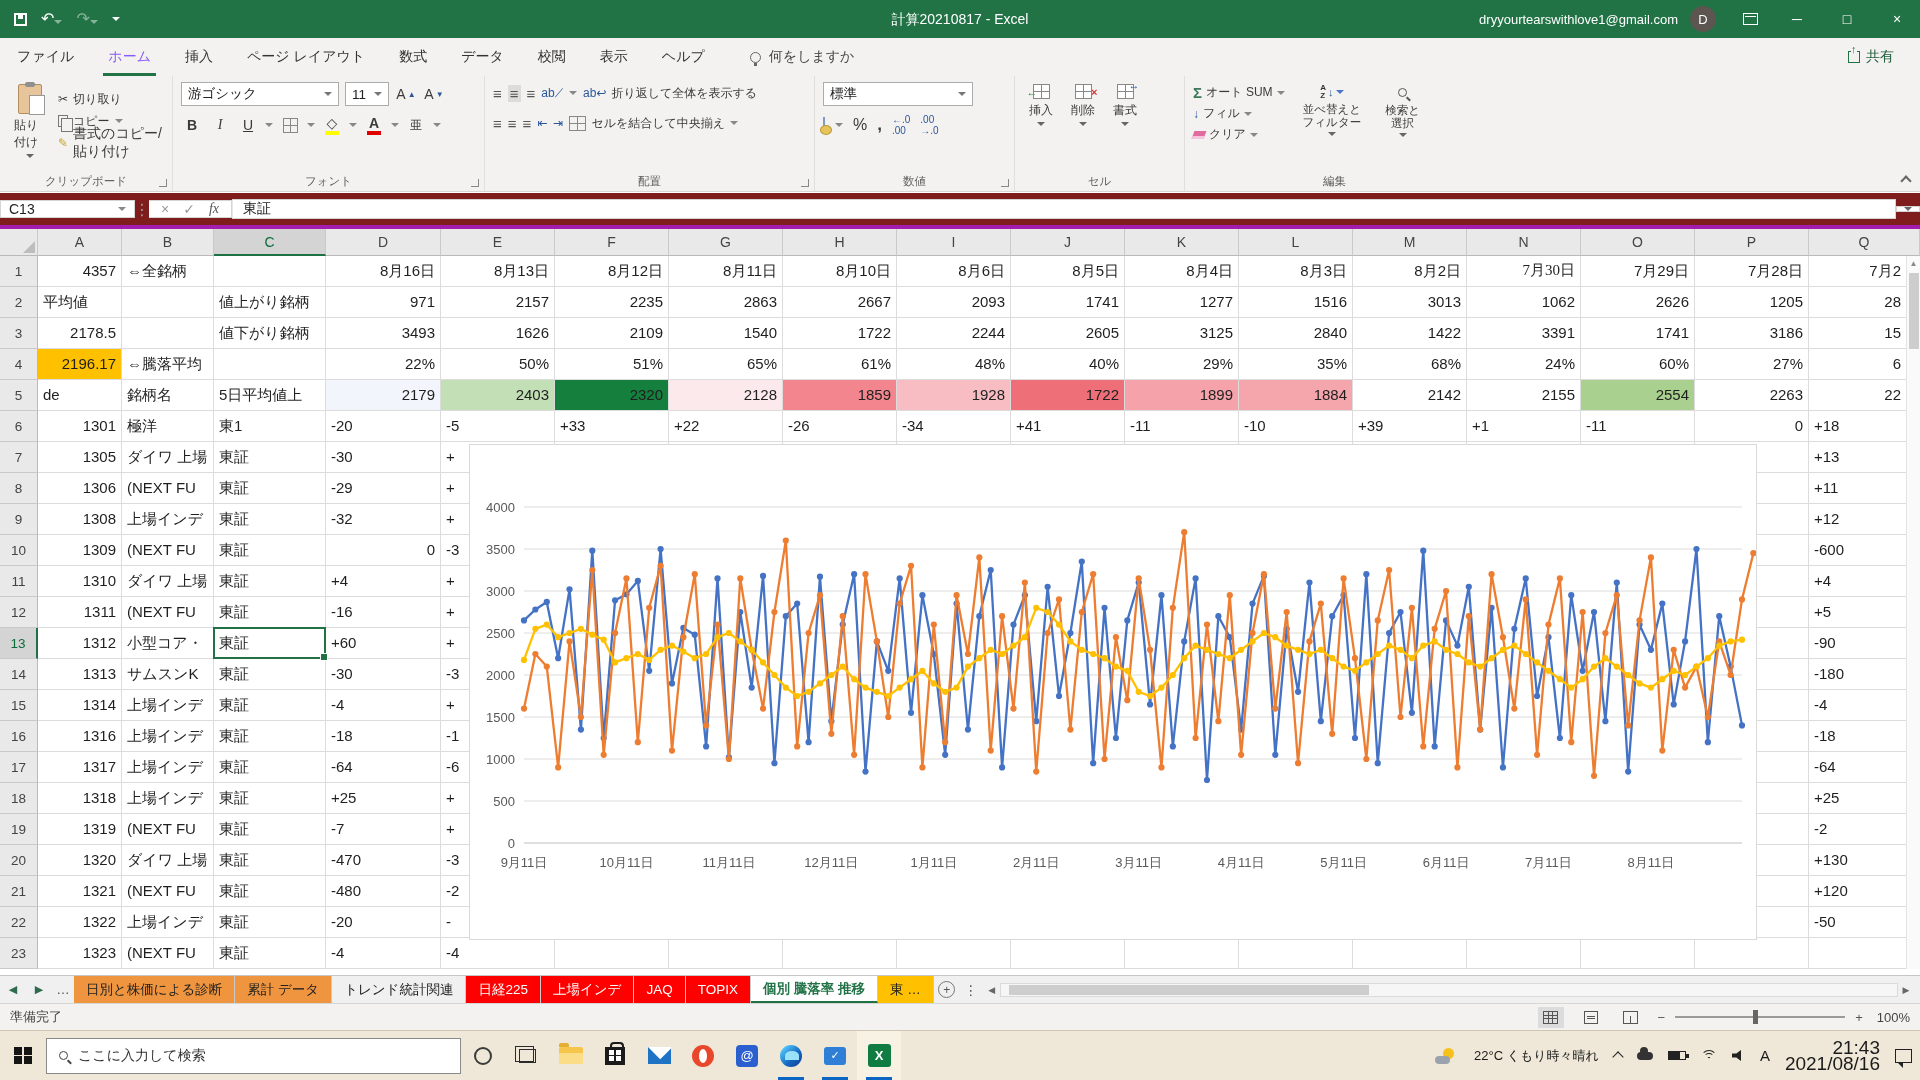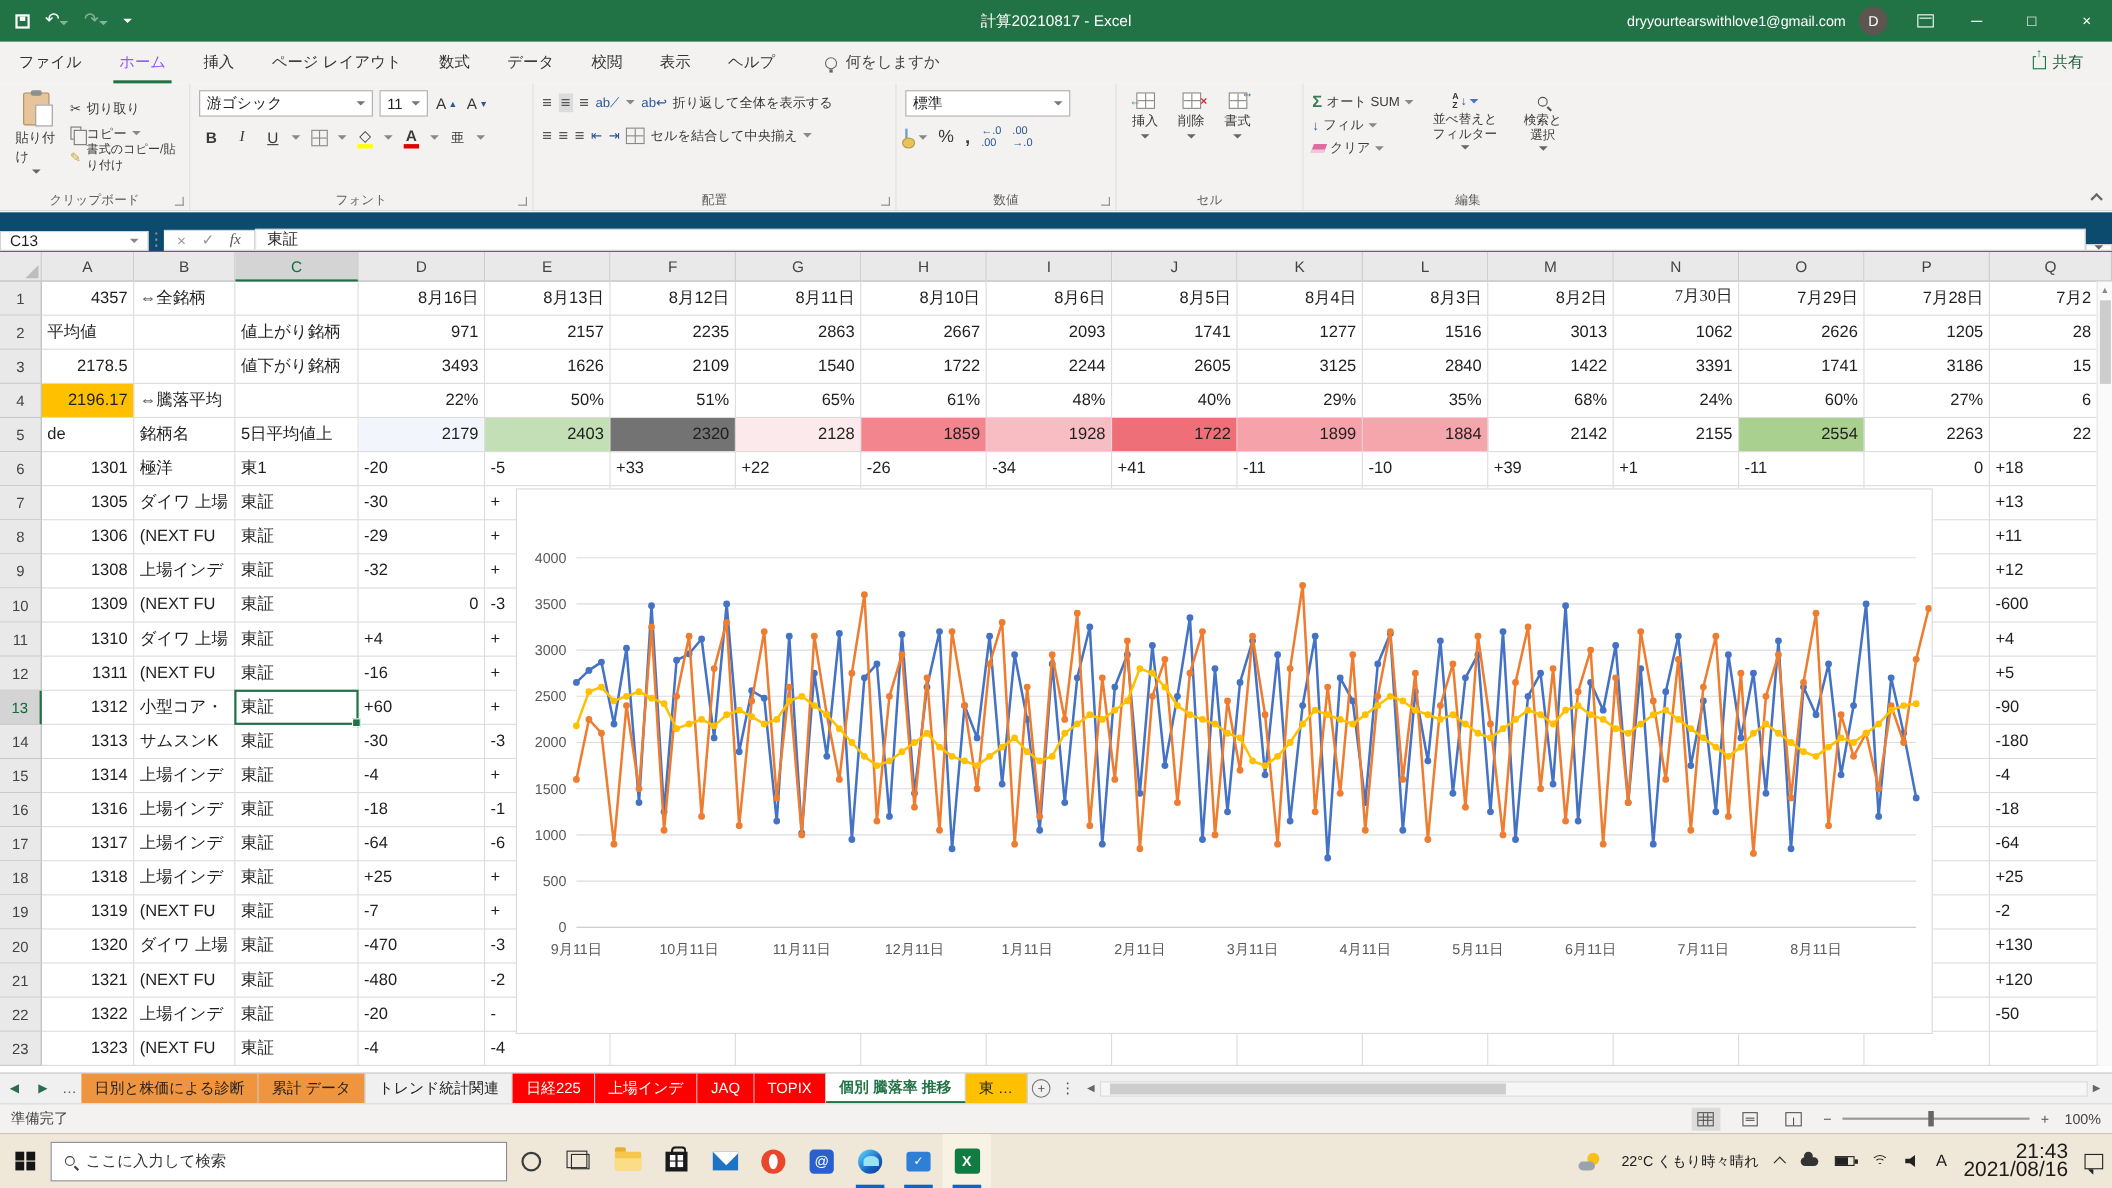--- a/index.html
+++ b/index.html
@@ -79,21 +79,21 @@
   .filldn { color:#2b579a; font-weight:bold; }
   .eraser { width:12px; height:8px; background:#e06c9f; transform:skewX(-20deg); display:inline-block; border-bottom:3px solid #f3c6dc; }
   .lens { width:9px; height:9px; border:1.8px solid #555; border-radius:50%; position:relative; display:inline-block; }
   .lens::after { content:""; position:absolute; width:5px; height:1.8px; background:#555; transform:rotate(45deg); left:7px; top:9px; }
   .sortico { display:flex; flex-direction:column; font-size:8px; line-height:8px; color:#333; font-weight:bold; }
   .chevup { width:8px; height:8px; border-left:2px solid #666; border-top:2px solid #666; transform:rotate(45deg); position:absolute; right:10px; bottom:6px; }
   .money { width:18px; height:12px; background:#bcd2ee; border:1px solid #7a9cc9; position:relative; }
   .money::after { content:""; position:absolute; left:-4px; bottom:-3px; width:10px; height:8px; background:#e8c35a; border-radius:50%; border:1px solid #b89b3e; }
 
   
-  .fbar { position:absolute; top:193px; left:0; width:1920px; height:36px; background:#0c4a6e; border-bottom:1px solid #a21caf; display:flex; align-items:flex-end; }
+  .fbar { position:absolute; top:193px; left:0; width:1920px; height:36px; background:#7f1d1d; border-bottom:4px solid #a21caf; display:flex; align-items:center; }
   .namebox { width:135px; background:#fff; border:1px solid #D4D4D4; display:flex; align-items:center; justify-content:space-between; padding:0 8px; font-size:14px; }
   .fdots { width:14px; display:flex; align-items:center; justify-content:center; color:#999; }
   .fbtns { display:flex; align-items:center; gap:14px; background:#fff; border:1px solid #D4D4D4; border-left:none; padding:0 12px; color:#9a9a9a; font-size:14px; }
   .fx { font-family:"Liberation Serif",serif; font-style:italic; color:#555; }
   .finput { flex:1; background:#fff; border:1px solid #D4D4D4; border-left:1px solid #E8E8E8; display:flex; align-items:center; padding:0 10px; font-size:14px; color:#222; }
   .fdd { width:24px; background:#fff; border:1px solid #D4D4D4; display:flex; align-items:center; justify-content:center; color:#666; }
 
   
   .sheet { position:absolute; top:229px; left:0; width:1920px; height:746px; background:#fff; overflow:hidden; }
   .hdr-row { display:flex; height:27px; }
@@ -253,21 +253,21 @@
             <span>✂</span>
             <span>切り取り</span>
           </div>
         <div class="small-act">
             <span class="ico-copy"></span>
             <span>コピー</span>
             <span class="dd" style="color:#888"></span>
           </div>
         <div class="small-act">
             <span style="color:#c9a227">✎</span>
-            <span style="font-size:11px">書式のコピー/貼り付け</span>
+            <span style="font-size:14px">書式のコピー/貼り付け</span>
           </div>
       </div>
     </div>
     <div class="grp-label">クリップボード</div>
     <span class="dlg"></span>
   </div>
 
   <div class="grp" style="width:312px">
     <div class="rrow" style="margin-bottom:8px">
       <span class="combo fontname">
@@ -545,21 +545,21 @@
         <span class="cell" style="width: 114px; text-align: right;">27%</span>
         <span class="cell" style="width: 111px; text-align: right; padding-right: 18px;">6</span>
       </div>
       <div class="grow">
         <span class="rowhdr">5</span>
         <span class="cell" style="width: 84px; text-align: left;">de</span>
         <span class="cell" style="width: 92px; text-align: left;">銘柄名</span>
         <span class="cell" style="width: 112px; text-align: left;">5日平均値上</span>
         <span class="cell" style="width: 115px; text-align: right; background: rgb(242, 245, 251);">2179</span>
         <span class="cell" style="width: 114px; text-align: right; background: rgb(195, 223, 181);">2403</span>
-        <span class="cell" style="width: 114px; text-align: right; background: #737373;">2320</span>
+        <span class="cell" style="width: 114px; text-align: right; background: #15803d;">2320</span>
         <span class="cell" style="width: 114px; text-align: right; background: rgb(251, 233, 236);">2128</span>
         <span class="cell" style="width: 114px; text-align: right; background: rgb(242, 133, 141);">1859</span>
         <span class="cell" style="width: 114px; text-align: right; background: rgb(248, 189, 194);">1928</span>
         <span class="cell" style="width: 114px; text-align: right; background: rgb(238, 111, 120);">1722</span>
         <span class="cell" style="width: 114px; text-align: right; background: rgb(245, 162, 170);">1899</span>
         <span class="cell" style="width: 114px; text-align: right; background: rgb(245, 165, 172);">1884</span>
         <span class="cell" style="width: 114px; text-align: right;">2142</span>
         <span class="cell" style="width: 114px; text-align: right;">2155</span>
         <span class="cell" style="width: 114px; text-align: right; background: rgb(169, 208, 142);">2554</span>
         <span class="cell" style="width: 114px; text-align: right;">2263</span>

